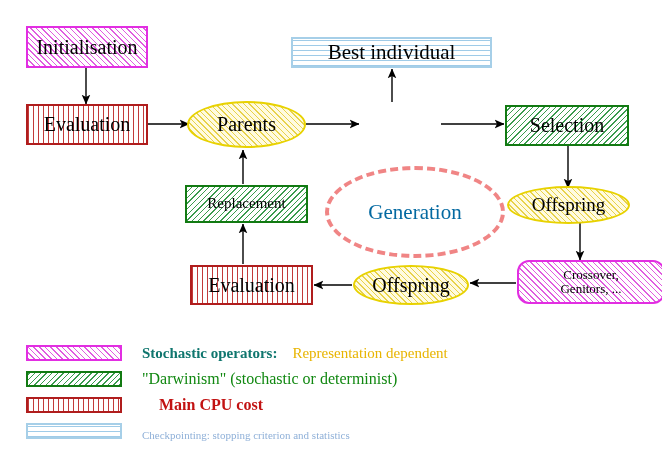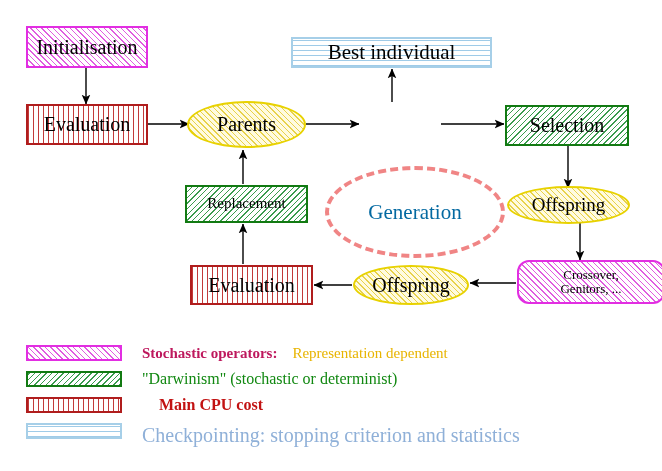--- a/index.html
+++ b/index.html
@@ -55,21 +55,21 @@
     border:4px dashed #f08585;background:transparent;
     display:flex;align-items:center;justify-content:center;
   }
   #generation-ellipse .lbl{color:#0369a1;}
 
   
   #legend{position:absolute;left:0;top:338px;width:662px;}
   .legend-row{position:absolute;left:0;height:22px;display:flex;align-items:center;}
   .swatch{width:96px;height:16px;margin-left:26px;box-sizing:border-box;}
   .legend-text{margin-left:20px;white-space:pre;line-height:1;}
-  .lt-magenta{color:#be185d;font-weight:bold;}
+  .lt-magenta{color:#0f766e;font-weight:bold;}
   .lt-gold{color:#e8b400;}
   .lt-green{color:#118811;}
   .lt-red{color:#c21212;font-weight:bold;}
   .lt-lblue{color:#8fb0d8;}
 </style>
 </head>
 <body>
 
 <div id="canvas">
 
@@ -164,18 +164,18 @@
       <span class="legend-text lt-green" style="font-size:16px;">"Darwinism" (stochastic or determinist)</span>
     </div>
 
     <div class="legend-row" style="top:56px;">
       <span class="swatch fill-red"></span>
       <span class="legend-text lt-red" style="font-size:16px;margin-left:37px;">Main CPU cost</span>
     </div>
 
     <div class="legend-row" style="top:82px;">
       <span class="swatch fill-blue"></span>
-      <span class="legend-text lt-lblue" style="font-size:20px;margin-top:8px;">Checkpointing: stopping criterion and statistics</span>
+      <span class="legend-text lt-lblue" style="font-size:11px;margin-top:8px;">Checkpointing: stopping criterion and statistics</span>
     </div>
 
   </div>
 
 </div>
 
 </body></html>

